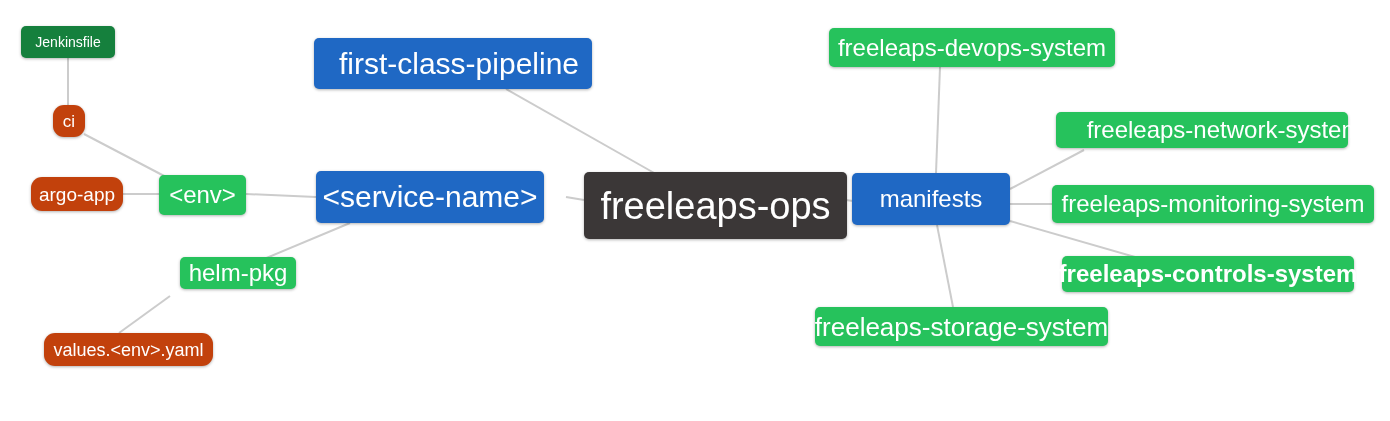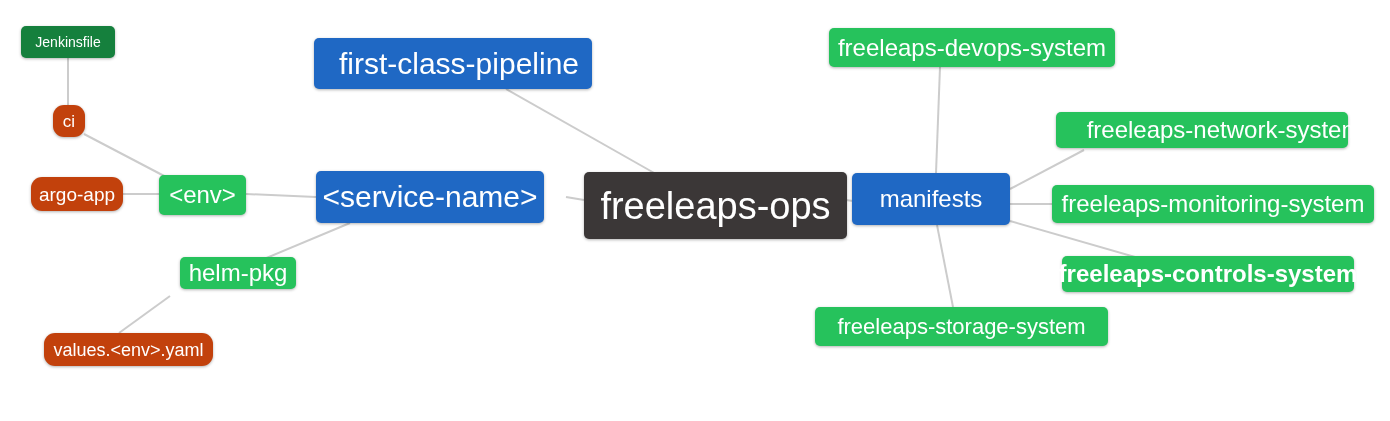--- a/index.html
+++ b/index.html
@@ -43,21 +43,21 @@
   .n-helm        { left: 148px;  top: 257px; width: 116px; height: 32px; font-size: 24px; margin-left: 32px; }
   .n-values      { left: 8px;    top: 333px; width: 169px; height: 33px; font-size: 18px; margin-left: 36px; }
   .n-pipeline    { left: 314px;  top: 38px;  width: 278px; height: 51px; font-size: 30px; padding-left: 12px; }
   .n-service     { left: 316px;  top: 171px; width: 228px; height: 52px; font-size: 30px; }
   .n-root        { left: 584px;  top: 172px; width: 263px; height: 67px; font-size: 38px; }
   .n-manifests   { left: 852px;  top: 173px; width: 158px; height: 52px; font-size: 24px; }
   .n-devops      { left: 797px;  top: 28px;  width: 286px; height: 39px; font-size: 24px; margin-left: 32px; }
   .n-network     { left: 1056px; top: 112px; width: 292px; height: 36px; font-size: 24px; padding-left: 44px; }
   .n-monitoring  { left: 1052px; top: 185px; width: 322px; height: 38px; font-size: 24px; }
   .n-controls    { left: 1062px; top: 256px; width: 292px; height: 36px; font-size: 24px; font-weight: bold; }
-  .n-storage     { left: 815px;  top: 307px; width: 293px; height: 39px; font-size: 22px; }
+  .n-storage     { left: 815px;  top: 307px; width: 293px; height: 39px; font-size: 26px; }
 </style>
 </head>
 <body>
 
 <div class="canvas">
 
   <svg class="edges" viewBox="0 0 1390 421" xmlns="http://www.w3.org/2000/svg">
     <line x1="68" y1="58" x2="68" y2="105"></line>
     <line x1="84" y1="134" x2="168" y2="178"></line>
     <line x1="123" y1="194" x2="159" y2="194"></line>

